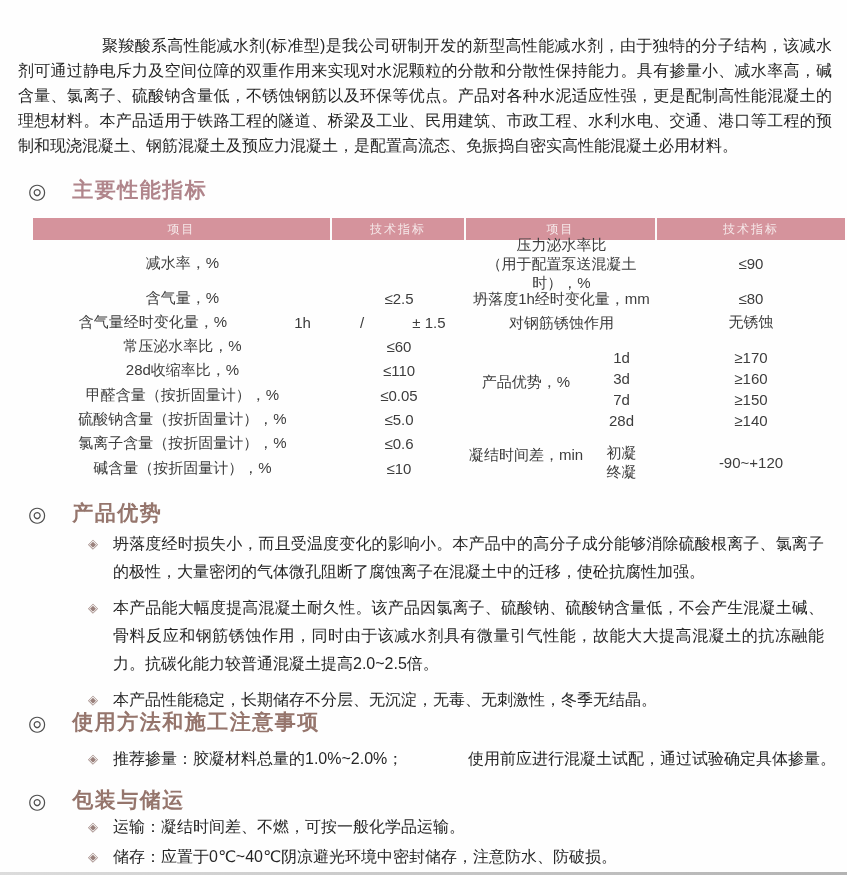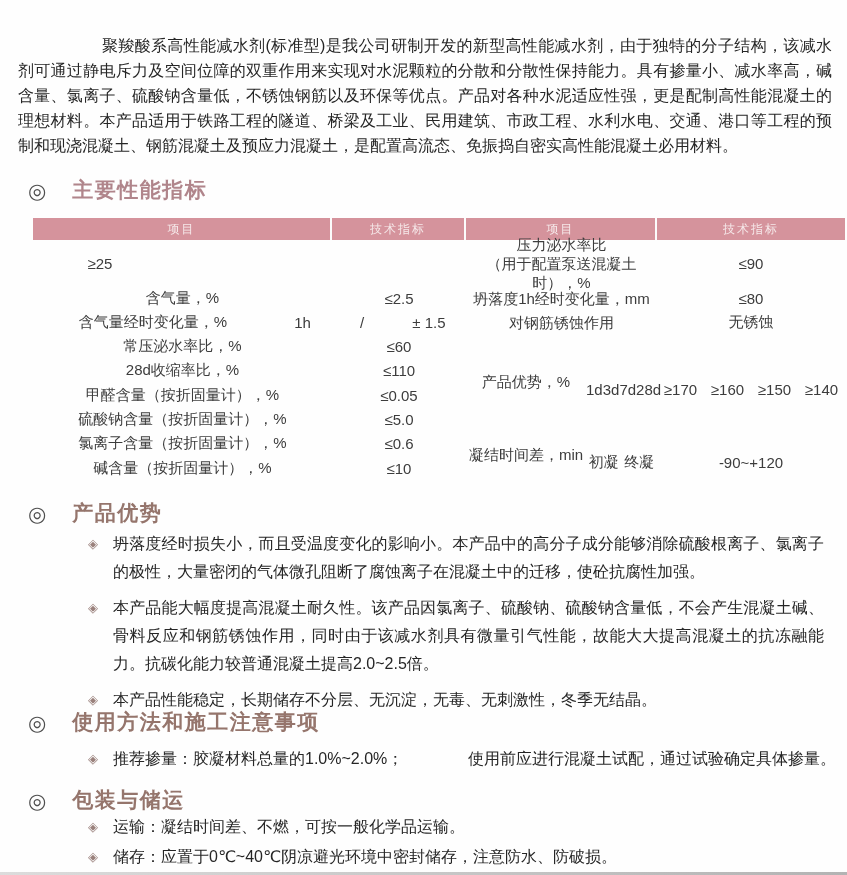--- a/index.html
+++ b/index.html
@@ -38,21 +38,21 @@
   .lc1s .t1h{width:59px;text-align:center;}
   .lc2s{width:134px;display:flex;align-items:center;}
   .lc2s .slash{width:60px;text-align:center;}
   .lc2s .pm{width:74px;text-align:center;}
   .tbl-body-right{position:absolute;top:22px;left:433px;width:379px;}
   .rrow{display:flex;}
   .rc1{width:191px;display:flex;flex-direction:column;align-items:center;justify-content:center;line-height:19px;text-align:center;}
   .rc2{width:188px;display:flex;align-items:center;justify-content:center;}
   .grp{display:flex;}
   .g-label{width:120px;display:flex;align-items:center;justify-content:center;text-align:center;}
-  .g-ages,.g-vals{display:flex;flex-direction:row;margin-top:13px;}
+  .g-ages,.g-vals{display:flex;flex-direction:column;margin-top:13px;}
   .g-ages{width:71px;} .g-vals{width:188px;}
   .g-age,.g-val{flex:1;display:flex;align-items:center;justify-content:center;}
   
   .bullets{position:absolute;left:88px;width:748px;}
   .b-item{display:flex;margin-bottom:8px;}
   .b-marker{width:25px;flex:none;font-size:13px;color:var(--bullet);line-height:28px;}
   .b-text{flex:1;position:relative;font-size:16px;line-height:28px;text-align:justify;padding-right:12px;color:#262626;}
   .tight .b-marker{line-height:24px;}
   .tight .b-text{line-height:24px;text-align:left;}
   .tight .b-item{margin-bottom:6px;}
@@ -78,21 +78,21 @@
   <div class="spec-table">
     <div class="tbl-head">
       <div class="hc hc1 hc-sep">项目</div>
       <div class="hc hc2 hc-sep">技术指标</div>
       <div class="hc hc3 hc-sep">项目</div>
       <div class="hc hc4">技术指标</div>
     </div>
 
     <div class="tbl-body-left">
       <div class="lrow" style="height:47px">
-        <div class="lc2">≥25</div>
+        <div class="lc1">减水率，%</div>
       </div>
       <div class="lrow" style="height:23px">
         <div class="lc1">含气量，%</div>
         <div class="lc2">≤2.5</div>
       </div>
       <div class="lrow" style="height:24px">
         <div class="lc1s">
           <span class="lbl">含气量经时变化量，%</span>
           <span class="t1h">1h</span>
         </div>

